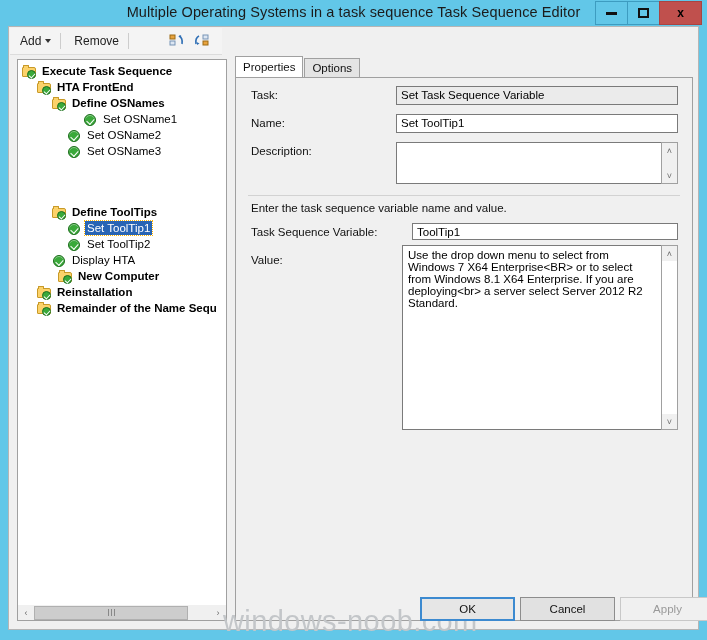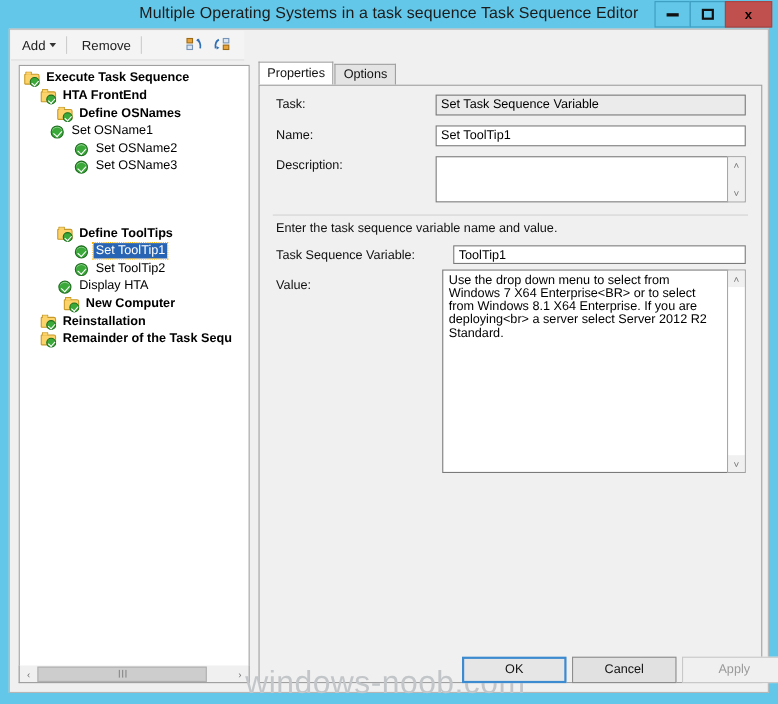--- a/index.html
+++ b/index.html
@@ -218,21 +218,21 @@
             </span>
             <span class="lbl">HTA FrontEnd</span>
           </div>
           <div class="node bold" style="padding-left: 34px;">
             <span class="ic">
               <span class="folder"></span>
               <span class="badge"></span>
             </span>
             <span class="lbl">Define OSNames</span>
           </div>
-          <div class="node" style="padding-left: 27px;">
+          <div class="node" style="padding-left: 65px;">
             <span class="ic">
               <span class="check"></span>
             </span>
             <span class="lbl">Set OSName1</span>
           </div>
           <div class="node" style="padding-left: 49px;">
             <span class="ic">
               <span class="check"></span>
             </span>
             <span class="lbl">Set OSName2</span>
@@ -280,21 +280,21 @@
               <span class="folder"></span>
               <span class="badge"></span>
             </span>
             <span class="lbl">Reinstallation</span>
           </div>
           <div class="node bold" style="padding-left: 19px;">
             <span class="ic">
               <span class="folder"></span>
               <span class="badge"></span>
             </span>
-            <span class="lbl">Remainder of the Task Sequ</span>
+            <span class="lbl">Remainder of the Name Sequ</span>
           </div>
         </div>
     </div>
 
     <div class="hscroll">
       <div class="sb-arrow">‹</div>
       <div class="sb-track">
         <div class="sb-thumb">
           <span class="grip"></span>
           <span class="grip"></span>

